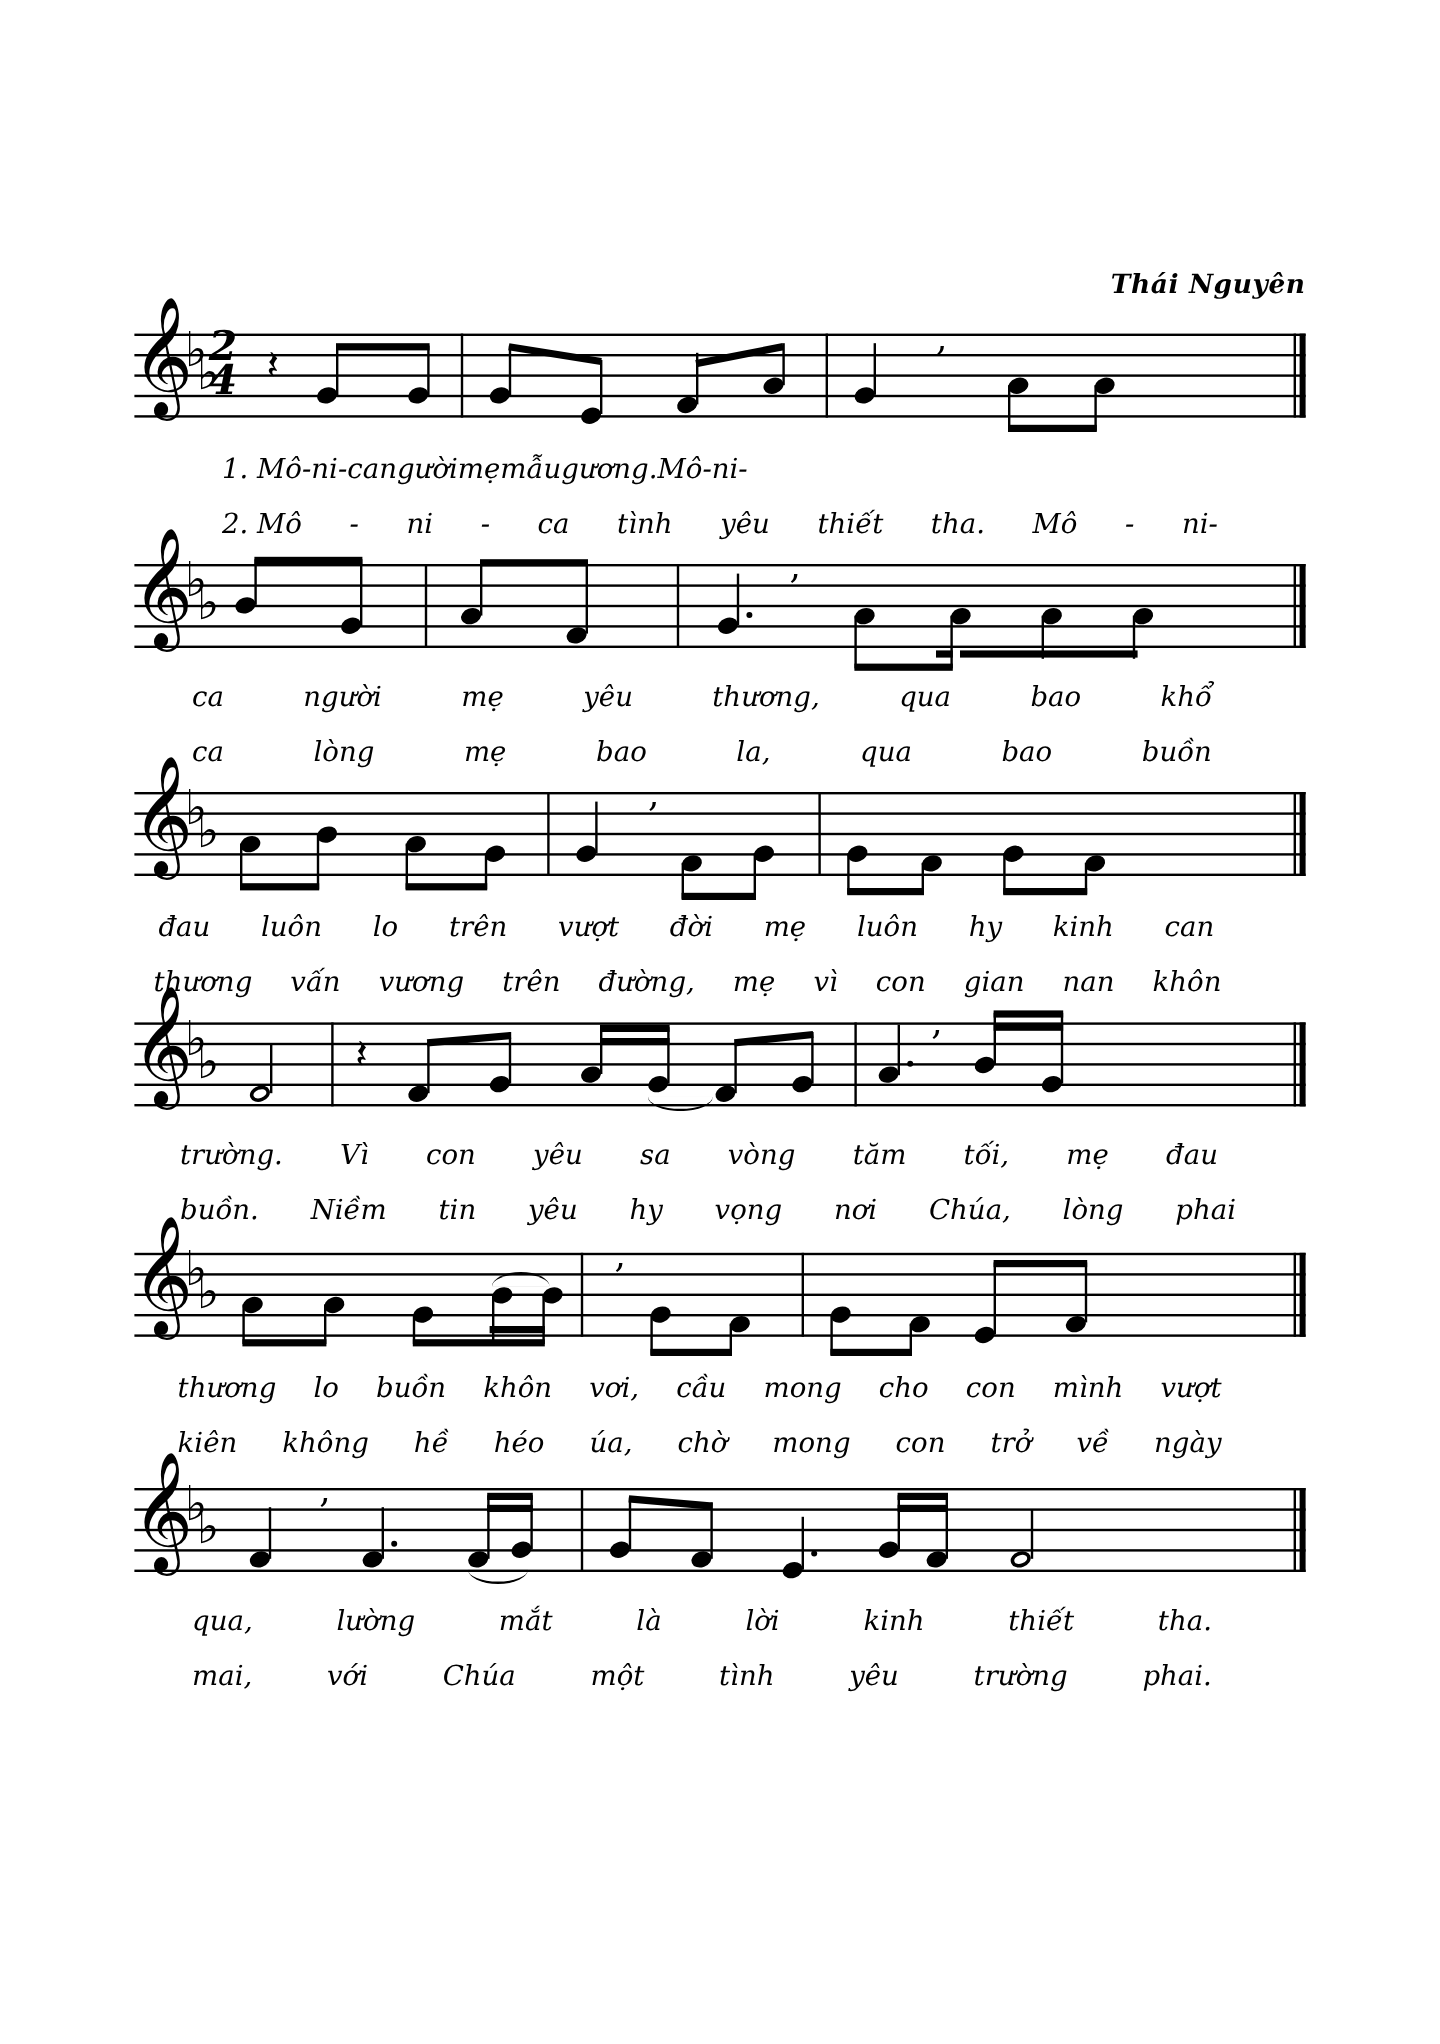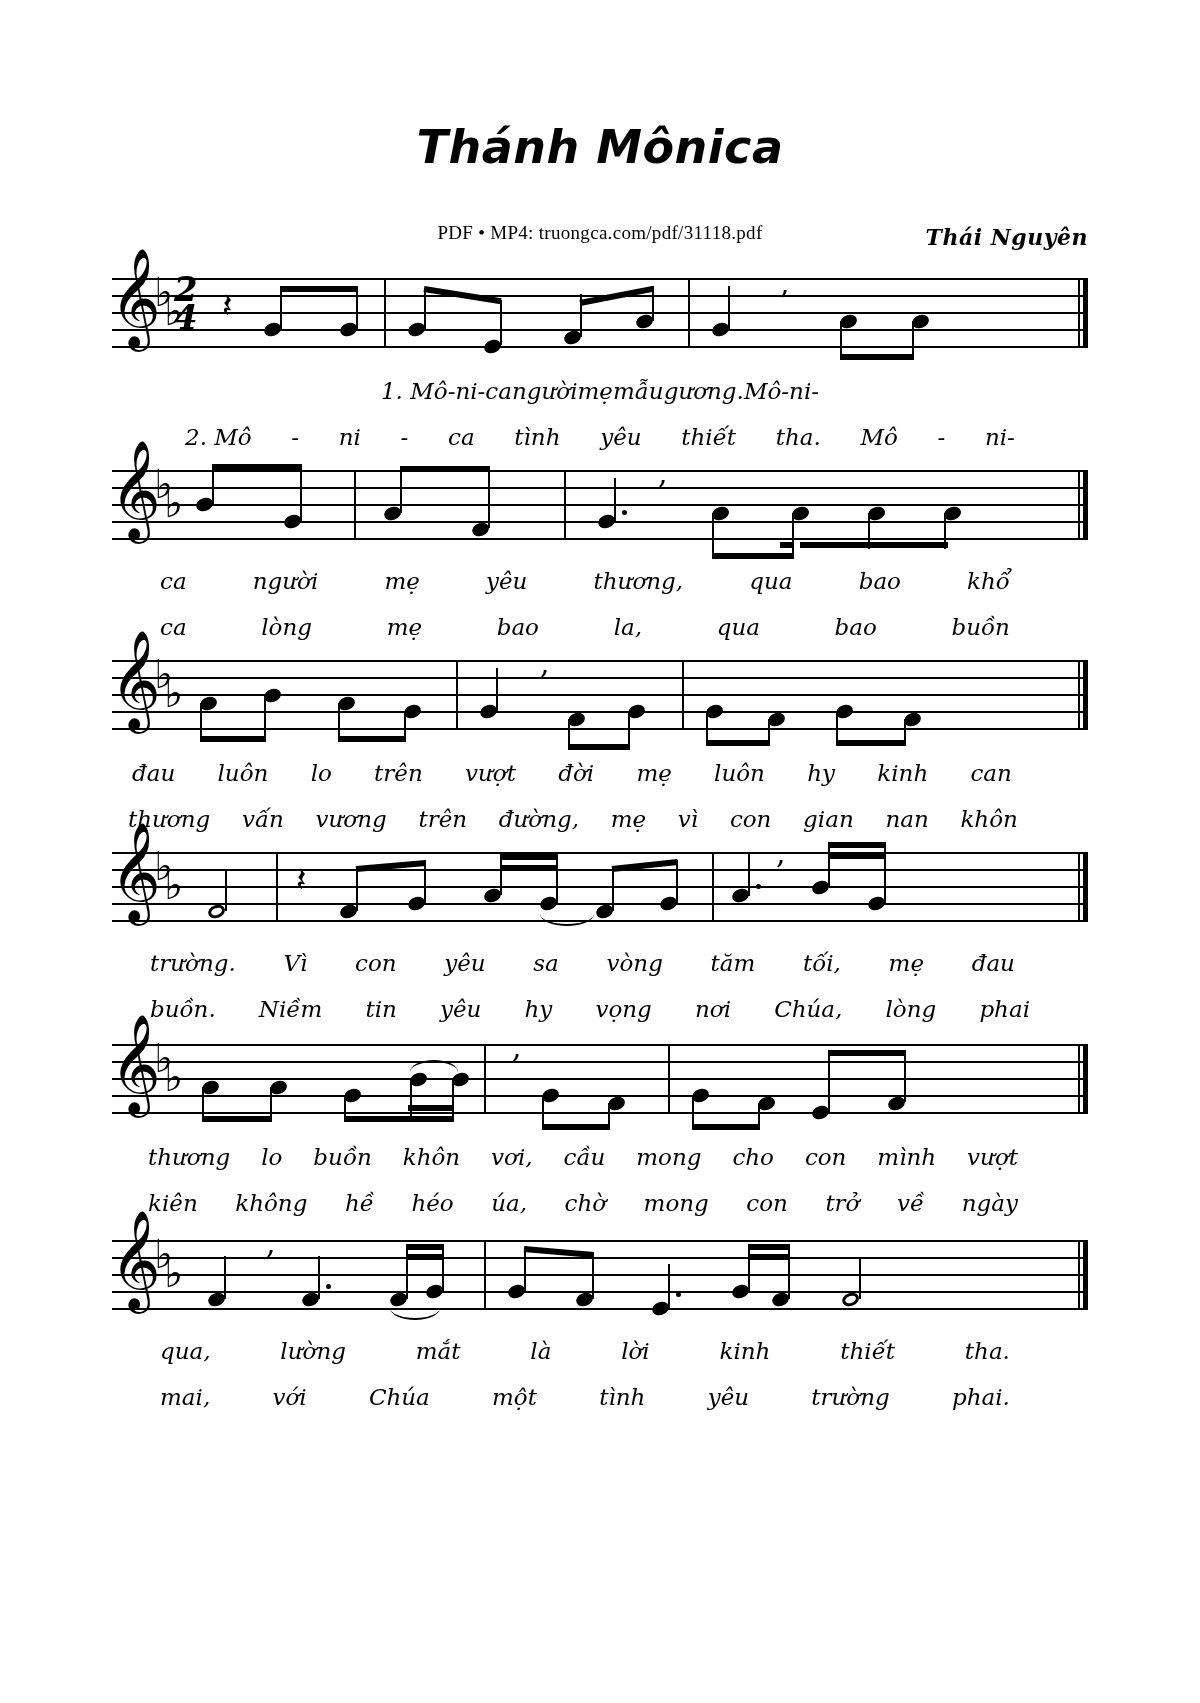--- a/index.html
+++ b/index.html
@@ -204,22 +204,20 @@
   .lyric-row span {
     display: inline-block;
     text-align: center;
   }
 </style>
 </head>
 <body>
 
 <div class="page">
 
-  <div class="title">Thánh Mônica</div>
-  <div class="subtitle">PDF • MP4: truongca.com/pdf/31118.pdf</div>
   <div class="composer">Thái Nguyên</div>
 
   <div class="system" style="top:278px;">
     <div class="staff">
       <div class="line l0"></div>
         <div class="line l1"></div>
         <div class="line l2"></div>
         <div class="line l3"></div>
         <div class="line l4"></div>
       <div class="clef">𝄞</div>
@@ -260,21 +258,21 @@
       <div class="nh" style="left:728px; top:37px;"></div>
       <div class="stem" style="left:728px; top:43px; height:38px;"></div>
       <div class="nh" style="left:800px; top:37px;"></div>
       <div class="stem" style="left:800px; top:43px; height:38px;"></div>
       <div class="beam" style="left:728px; top:76px; width:74px;"></div>
 
       <div class="endbar-thin"></div>
       <div class="endbar-thick"></div>
     </div>
   </div>
-  <div class="lyric-row" style="top:378px; left:185px; width:830px; justify-content:center;">
+  <div class="lyric-row" style="top:378px; left:185px; width:830px; justify-content:flex-start;">
     <span>1. Mô</span>
       <span>-</span>
       <span>ni</span>
       <span>-</span>
       <span>ca</span>
       <span>người</span>
       <span>mẹ</span>
       <span>mẫu</span>
       <span>gương.</span>
       <span>Mô</span>

